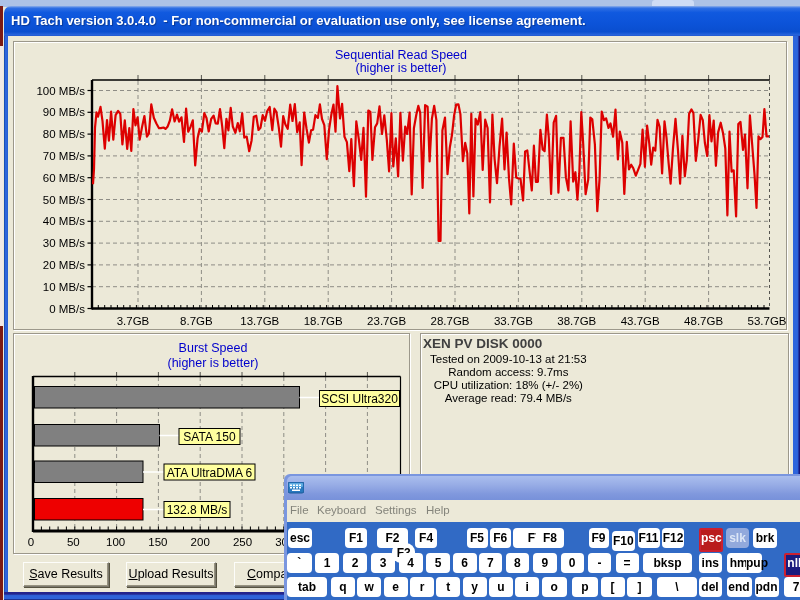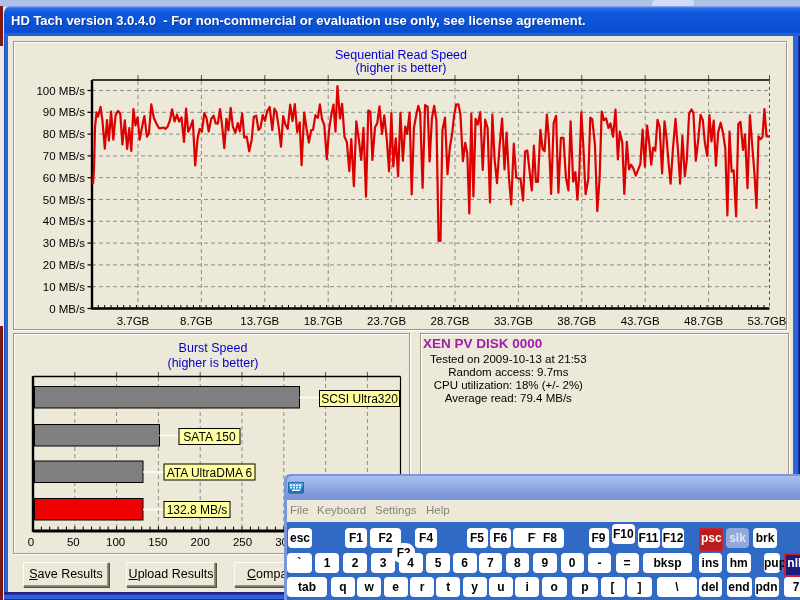--- a/index.html
+++ b/index.html
@@ -304,21 +304,21 @@
       <rect x="150" y="130" width="91" height="16" fill="#ffff9e" stroke="#000" stroke-width="1"></rect>
       <text x="195.5" y="142.5" text-anchor="middle">ATA UltraDMA 6</text>
       <rect x="150" y="167.5" width="66" height="16" fill="#ffff9e" stroke="#000" stroke-width="1"></rect>
       <text x="183" y="180" text-anchor="middle">132.8 MB/s</text>
       </g>
       </g>
     </svg>
   </div>
 
   <div class="abs etch" style="left:416px;top:327px;width:367px;height:219px;font-size:11.5px;color:#000;">
-    <div class="abs" style="left:2px;top:2px;color:#a21caf;font-weight:bold;font-size:13.5px;">XEN PV DISK 0000</div>
+    <div class="abs" style="left:2px;top:2px;color:#404040;font-weight:bold;font-size:13.5px;">XEN PV DISK 0000</div>
     <div class="abs" style="left:9px;top:19px;line-height:13px;text-align:center;">Tested on 2009-10-13 at 21:53<br>Random access: 9.7ms<br>CPU utilization: 18% (+/- 2%)<br>Average read: 79.4 MB/s</div>
   </div>
 
   <div class="btn" style="left:19px;top:556px;width:84px;"><span style="text-decoration:underline">S</span>ave Results</div>
   <div class="btn" style="left:122px;top:556px;width:88px;"><span style="text-decoration:underline">U</span>pload Results</div>
   <div class="btn" style="left:230px;top:556px;width:86px;"><span style="text-decoration:underline">C</span>ompare...</div>
 </div>
 
 <div class="abs" style="left:284px;top:474px;width:516px;height:126px;">
   <div class="abs" style="left:0;top:0;width:516px;height:126px;background:#7a96df;border-radius:6px 0 0 0;"></div>
@@ -344,29 +344,29 @@
   <div class="abs" style="left:3px;top:26px;width:513px;height:22px;background:#ece9d8;color:#84847b;font-size:11.5px;">
     <span style="position:absolute;left:3px;top:4px;">File</span>
     <span style="position:absolute;left:30px;top:4px;">Keyboard</span>
     <span style="position:absolute;left:88px;top:4px;">Settings</span>
     <span style="position:absolute;left:139px;top:4px;">Help</span>
   </div>
 
   <div class="abs" style="left:3px;top:48px;width:513px;height:78px;background:#316ac5;" id="kbclient">
     <div class="key" style="left:1.0px;top:5.5px;width:24.0px;">esc</div>
     <div class="key" style="left:58.2px;top:5.5px;width:21.5px;">F1</div>
-    <div class="key" style="left:83px;top:5.5px;width:31px;">F2</div>
+    <div class="key" style="left:90px;top:5.5px;width:31px;">F2</div>
     <div class="key" style="left:105.2px;top:21px;width:23px;border-radius:9px;">F3</div>
     <div class="key" style="left:128.2px;top:5.5px;width:21.8px;">F4</div>
     <div class="key" style="left:179.5px;top:5.5px;width:21.0px;">F5</div>
     <div class="key" style="left:202.5px;top:5.5px;width:21.5px;">F6</div>
     <div class="key" style="left:225.8px;top:5.5px;width:44px;">F7</div>
     <div class="key" style="left:249.0px;top:5.5px;width:28px;">F8</div>
     <div class="key" style="left:301.5px;top:5.5px;width:20.0px;">F9</div>
-    <div class="key" style="left:324.5px;top:2px;width:23.5px;">F10</div>
+    <div class="key" style="left:324.5px;top:9px;width:23.5px;">F10</div>
     <div class="key" style="left:350.5px;top:5.5px;width:22.0px;">F11</div>
     <div class="key" style="left:375.0px;top:5.5px;width:22.0px;">F12</div>
     <div class="key" style="left:412.0px;top:5.5px;width:19.5px;background:#b91c1c;border:2px solid #cc2030;color:#fff;line-height:16px;border-radius:2px;">psc</div>
     <div class="key" style="left:439.0px;top:5.5px;width:23.0px;background:#92a9dc;color:#dde6f6;">slk</div>
     <div class="key" style="left:466.0px;top:5.5px;width:24.0px;">brk</div>
     <div class="key" style="left:0.0px;top:30.5px;width:24.5px;">`</div>
     <div class="key" style="left:28.0px;top:30.5px;width:24.2px;">1</div>
     <div class="key" style="left:56.0px;top:30.5px;width:24.2px;">2</div>
     <div class="key" style="left:84.0px;top:30.5px;width:24.0px;">3</div>
     <div class="key" style="left:111.5px;top:30.5px;width:24.2px;">4</div>
@@ -374,21 +374,21 @@
     <div class="key" style="left:165.5px;top:30.5px;width:24.0px;">6</div>
     <div class="key" style="left:191.5px;top:30.5px;width:23.8px;">7</div>
     <div class="key" style="left:218.5px;top:30.5px;width:23.8px;">8</div>
     <div class="key" style="left:246.0px;top:30.5px;width:23.5px;">9</div>
     <div class="key" style="left:273.5px;top:30.5px;width:23.0px;">0</div>
     <div class="key" style="left:301.0px;top:30.5px;width:23.0px;">-</div>
     <div class="key" style="left:328.5px;top:30.5px;width:23.0px;">=</div>
     <div class="key" style="left:356.0px;top:30.5px;width:49.0px;">bksp</div>
     <div class="key" style="left:412.0px;top:30.5px;width:22.5px;">ins</div>
     <div class="key" style="left:440.0px;top:30.5px;width:23.5px;">hm</div>
-    <div class="key" style="left:477px;top:30.5px;width:16px;">pup</div>
+    <div class="key" style="left:459px;top:30.5px;width:16px;">pup</div>
     <div class="key" style="left:496.5px;top:30.5px;width:21.0px;background:#1b1b7e;border:2px solid #cc2030;color:#fff;line-height:16px;border-radius:2px;">nlk</div>
     <div class="key" style="left:0.0px;top:54.5px;width:40.0px;">tab</div>
     <div class="key" style="left:44.0px;top:54.5px;width:24.0px;">q</div>
     <div class="key" style="left:70.2px;top:54.5px;width:24.0px;">w</div>
     <div class="key" style="left:96.5px;top:54.5px;width:24.0px;">e</div>
     <div class="key" style="left:123.0px;top:54.5px;width:24.0px;">r</div>
     <div class="key" style="left:149.3px;top:54.5px;width:24.0px;">t</div>
     <div class="key" style="left:175.6px;top:54.5px;width:24.0px;">y</div>
     <div class="key" style="left:201.9px;top:54.5px;width:24.0px;">u</div>
     <div class="key" style="left:228.2px;top:54.5px;width:24.0px;">i</div>

